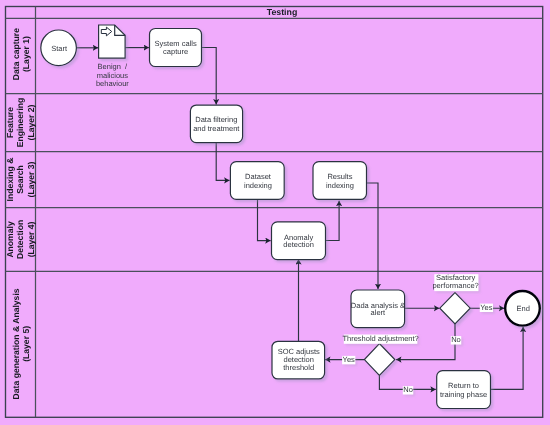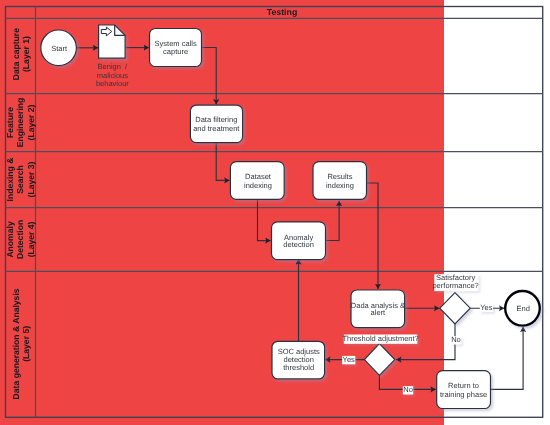--- a/index.html
+++ b/index.html
@@ -1,19 +1,19 @@
 <!DOCTYPE html>
 <html><head>
 <meta charset="utf-8">
 <title>Testing</title>
 <style>
   html,body{margin:0;padding:0;background:#ffffff;}
   body{width:550px;height:425px;overflow:hidden;
        font-family:"Liberation Sans",sans-serif;-webkit-font-smoothing:antialiased;-moz-osx-font-smoothing:grayscale;}
-  #stage{position:relative;width:444px;height:425px;background:#ef4444;-webkit-font-smoothing:antialiased;}
+  #stage{position:relative;width:550px;height:425px;background:#f0abfc;-webkit-font-smoothing:antialiased;}
   svg#d{position:absolute;left:0;top:0;width:550px;height:425px;}
   .lane-line{stroke:#4a4f5c;stroke-width:1.25;fill:none;}
   .pool{stroke:#3b4150;stroke-width:1.35;fill:none;}
   .shp{stroke:#2b3340;stroke-width:1.2;fill:#ffffff;filter:url(#sh);}
   .shp-thick{stroke:#050508;stroke-width:2.4;fill:#ffffff;filter:url(#sh);}
   .edge{stroke:#2b3340;stroke-width:1.15;fill:none;}
   .glyph{stroke:#27303f;stroke-width:1.0;fill:#ffffff;}
   .shp2{stroke:#2b3340;stroke-width:1.2;fill:none;}
   .lbl-bg{fill:#ffffff;stroke:none;filter:url(#sh2);}
   text{fill:#33373f;font-family:"Liberation Sans",sans-serif;text-rendering:geometricPrecision;}

